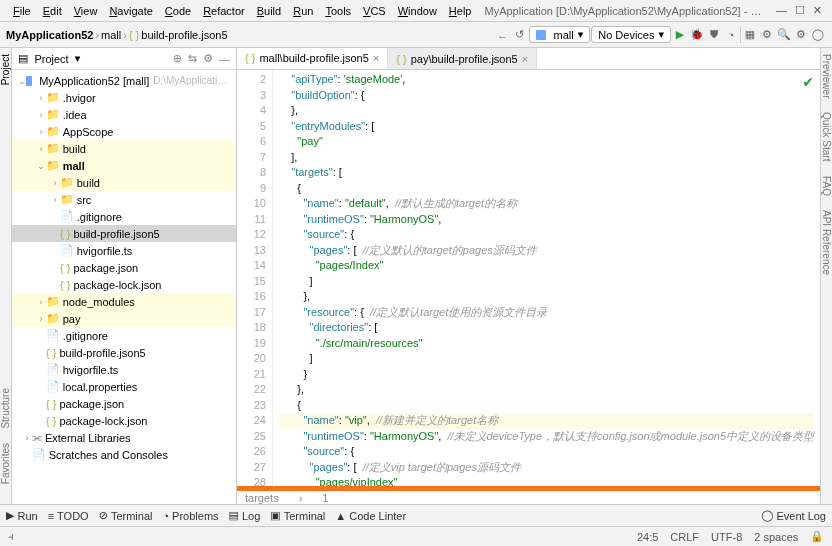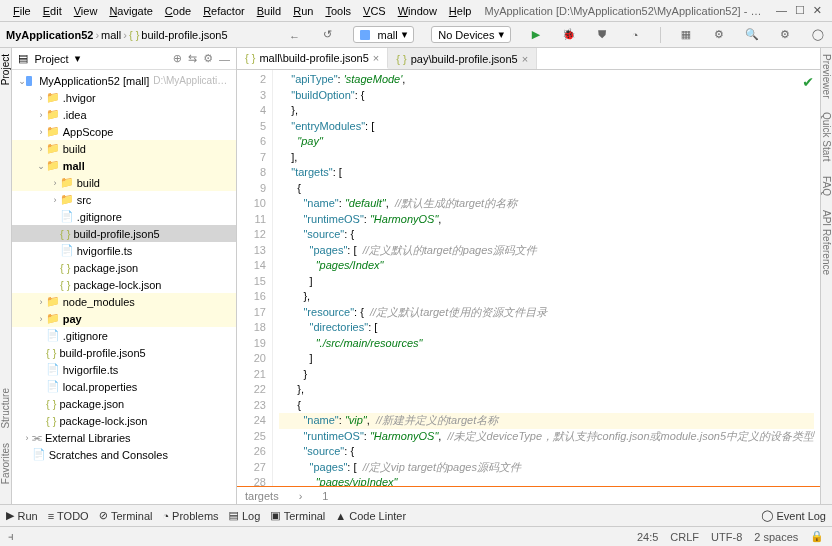--- a/index.html
+++ b/index.html
@@ -3,21 +3,21 @@
 <meta charset="utf-8">
 <style>
 * { margin: 0; padding: 0; box-sizing: border-box; font-family: "Segoe UI", sans-serif; font-size: 11px; }
 body { background: #f2f2f2; width: 832px; height: 546px; overflow: hidden; display: flex; flex-direction: column; }
 .titlebar { height: 22px; display: flex; align-items: center; border-bottom: 1px solid #ccc; background: #f2f2f2; }
 .titlebar .menus { display: flex; gap: 2px; padding-left: 8px; }
 .titlebar .menus span { padding: 2px 5px; cursor: pointer; }
 .titlebar .menus span u { text-decoration: underline; }
 .titlebar .titletext { flex: 1; text-align: center; color: #666; font-size: 11px; padding: 0 8px; white-space: nowrap; overflow: hidden; text-overflow: ellipsis;}
 .titlebar .winbtns { display: flex; gap: 8px; padding-right: 10px; color: #555; }
-.navrow { height: 26px; display: flex; align-items: center; border-bottom: 1px solid #ccc; background: #f2f2f2; padding: 0 6px; gap: 17px; }
+.navrow { height: 26px; display: flex; align-items: center; border-bottom: 1px solid #ccc; background: #f2f2f2; padding: 0 6px; gap: 1px; }
 .navrow .crumbs { display: flex; gap: 2px; align-items: center; }
 .navrow .crumbs b { font-weight: bold; }
 .navrow .crumb-icon { color: #a8b44a; }
 .navrow .sep { color: #999; }
 .navrow .spacer { flex: 1; }
 .navrow .toolbtn { width: 16px; height: 16px; display: flex; align-items: center; justify-content: center; color: #666; cursor: pointer; }
 .navrow .combo { border: 1px solid #bbb; background: #fff; padding: 1px 6px; border-radius: 3px; display: flex; align-items: center; gap: 4px; }
 .navrow .green { color: #2a9d3c; }
 .main { flex: 1; display: flex; overflow: hidden; }
 .leftstrip, .rightstrip { width: 20px; background: #f2f2f2; border-right: 1px solid #ccc; display:flex; flex-direction:column; align-items:center; padding-top:6px; gap:14px; color:#777; }
@@ -44,25 +44,25 @@
 .tabs { height: 22px; border-bottom:1px solid #ccc; display:flex; align-items:stretch; }
 .tab { display:flex; align-items:center; gap:4px; padding:0 8px; border-right:1px solid #ddd; cursor:pointer; }
 .tab.active { background:#fff; border-bottom:2px solid #fff;}
 .tab:not(.active){ background:#ececec;}
 .tab .ic { color:#a8b44a; }
 .tab .close { color:#888; }
 .codewrap { flex:1; display:flex; overflow:hidden; font-family: Consolas, monospace; font-size: 12px; position: relative;}
 .gutter { width: 36px; background:#fff; color:#aaa; text-align:right; padding: 2px 6px 2px 0; border-right:1px solid #eee; line-height:15.5px; white-space: pre;}
 .code { flex:1; padding:2px 6px; line-height:15.5px; white-space:pre; overflow:auto; }
 .checkmark { position:absolute; top:4px; right:6px; color:#2a9d3c; font-size:14px;}
-.code .s { color:#067d17; font-style: italic;} 
+.code .s { color:#067d17; } 
 .code .key { color:#267f99; }
 .code .c { color:#999; font-style: italic; } 
 .code .cur { background:#fffae3; display:inline-block; width:100%;}
-.breadcrumb-bar { height:18px; border-top:1px solid #f97316; display:flex; align-items:center; padding:0 8px; color:#888; gap:20px;}
+.breadcrumb-bar { height:18px; border-top:5px solid #f97316; display:flex; align-items:center; padding:0 8px; color:#888; gap:20px;}
 .bottombar { height:22px; border-top:1px solid #ccc; background:#f2f2f2; display:flex; align-items:center; padding:0 6px; gap:10px; }
 .bottombar .btn { display:flex; align-items:center; gap:3px; cursor:pointer; color:#333;}
 .bottombar .spacer { flex:1; }
 .statusbar { height:20px; border-top:1px solid #ccc; background:#f2f2f2; display:flex; align-items:center; padding:0 8px; gap:12px; color:#555;}
 .statusbar .spacer { flex:1; }
 .cube { display:inline-block; width:10px; height:10px; background:#6aa9ff; margin-right:4px; border-radius:1px;}
 .pad { display:inline-block; }
 </style>
 </head>
 <body>
@@ -226,21 +226,21 @@
         <div class="row hl">
           <span class="pad" style="width:24px"></span>
           <span class="arrow">›</span>
           <span class="ic-folder">📁</span>
           <span class="label">node_modules</span>
         </div>
         <div class="row hl">
           <span class="pad" style="width:24px"></span>
           <span class="arrow">›</span>
           <span class="ic-folder-blue">📁</span>
-          <span class="label" style="font-weight:bold">pay</span>
+          <span class="label" style="font-weight:normal">pay</span>
         </div>
         <div class="row">
           <span class="pad" style="width:24px"></span>
           <span class="arrow"></span>
           <span class="ic-file">📄</span>
           <span class="label">.gitignore</span>
         </div>
         <div class="row">
           <span class="pad" style="width:24px"></span>
           <span class="arrow"></span>

